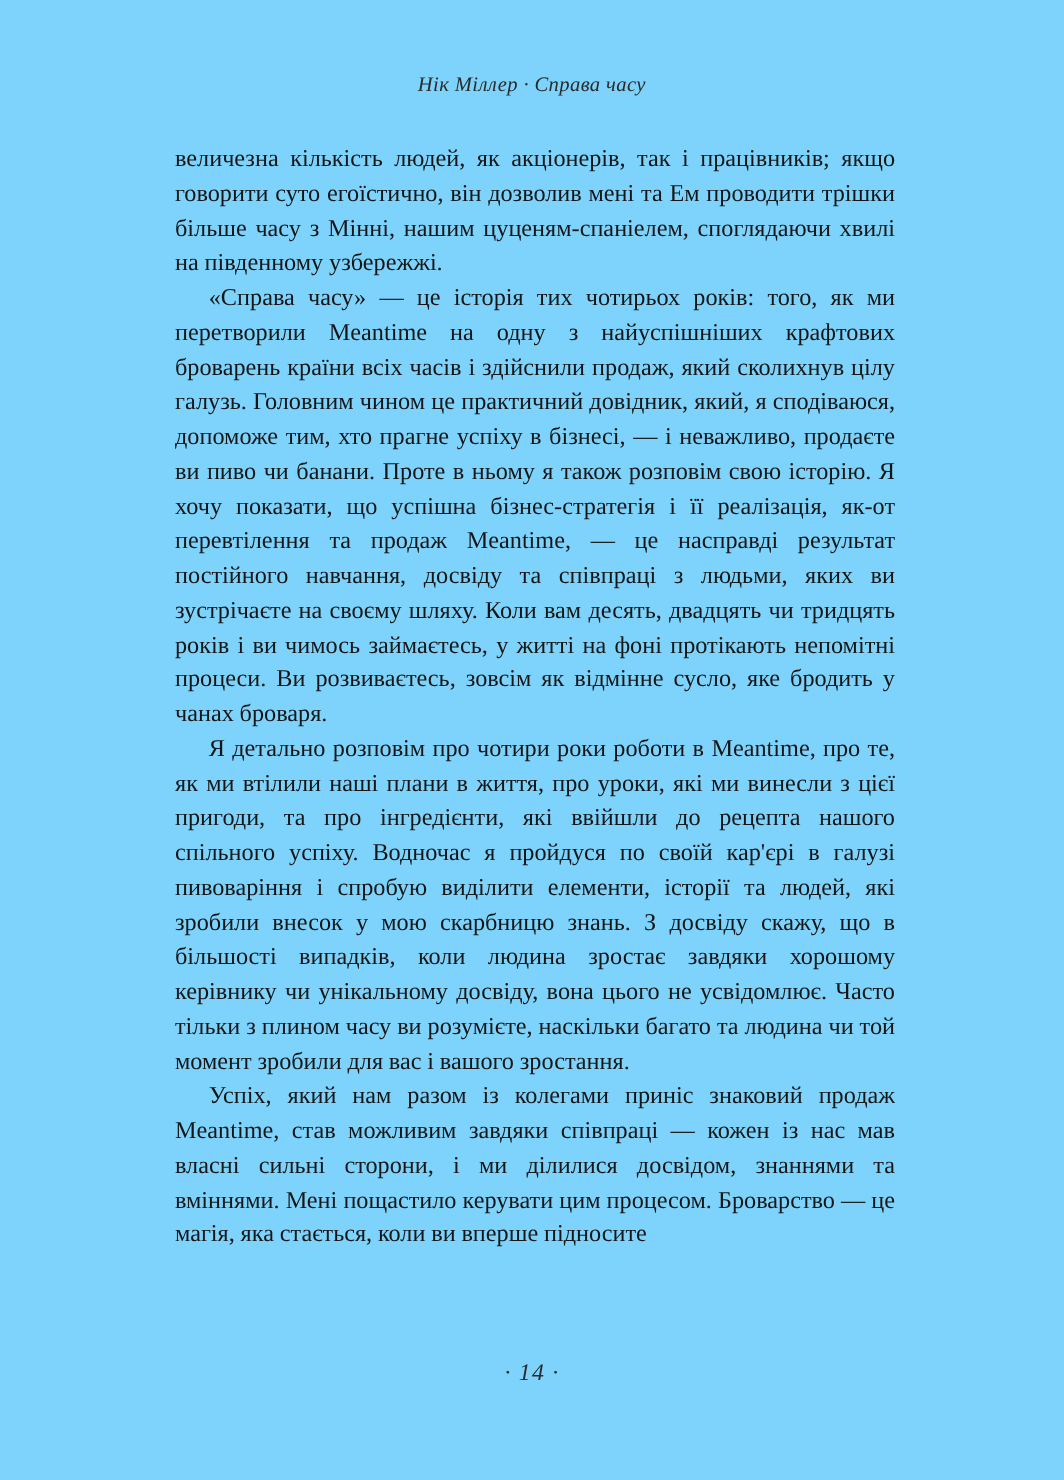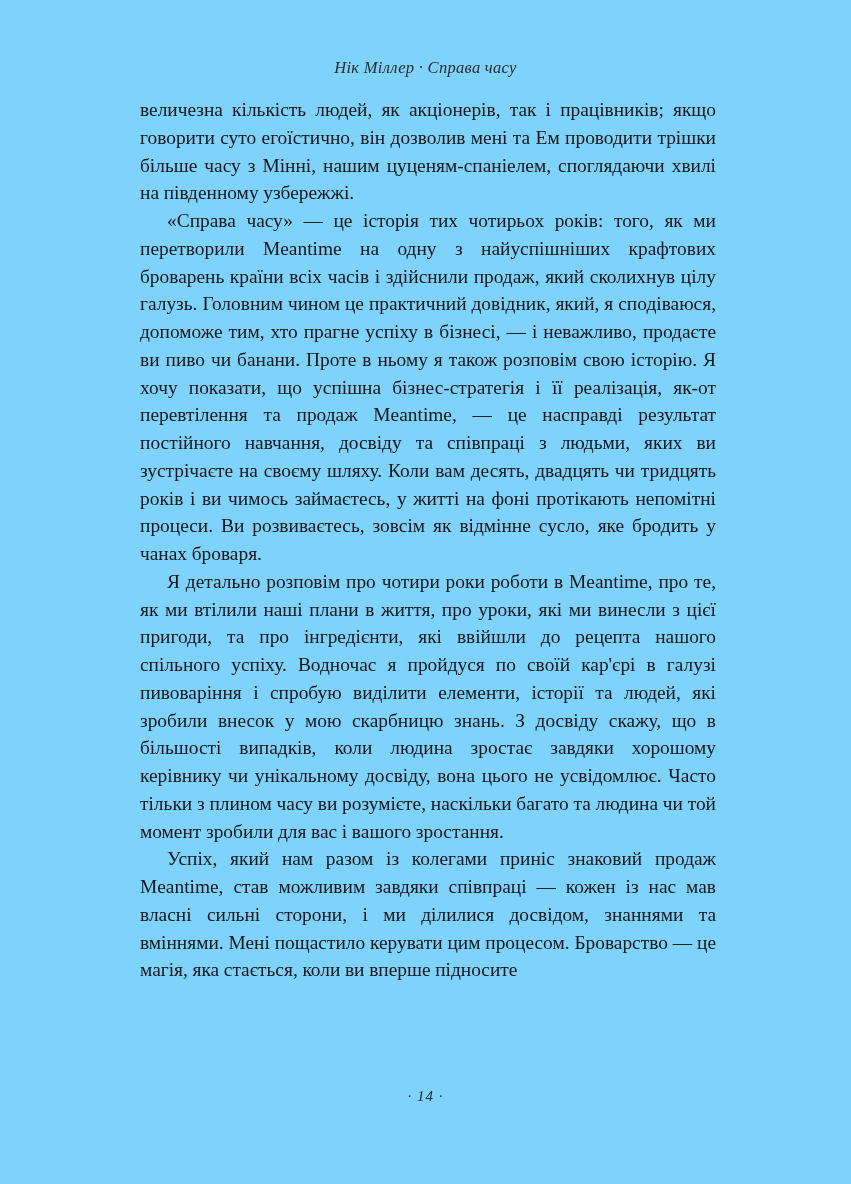--- a/index.html
+++ b/index.html
@@ -34,21 +34,21 @@
     font-style: italic;
     font-size: 16.5px;
     letter-spacing: 0.3px;
     color: #2b2b2b;
     white-space: nowrap;
   }
 
   .text-block {
     position: absolute;
     left: 140px;
-    top: 96px;
+    top: 114px;
     width: 576px;
   }
 
   .para {
     margin: 0;
     font-size: 19.4px;
     line-height: 27.75px;
     text-align: justify;
     text-justify: inter-word;
     color: #161616;
@@ -61,21 +61,21 @@
     text-indent: 0;
   }
 
   .folio {
     position: absolute;
     left: 0;
     top: 1088px;
     width: 851px;
     text-align: center;
     font-style: italic;
-    font-size: 15px;
+    font-size: 19px;
     color: #2b2b2b;
     letter-spacing: 1px;
   }
 </style>
 </head>
 <body>
 
 <div class="page">
 
   <div class="running-head">Нік Міллер · Справа часу</div>

